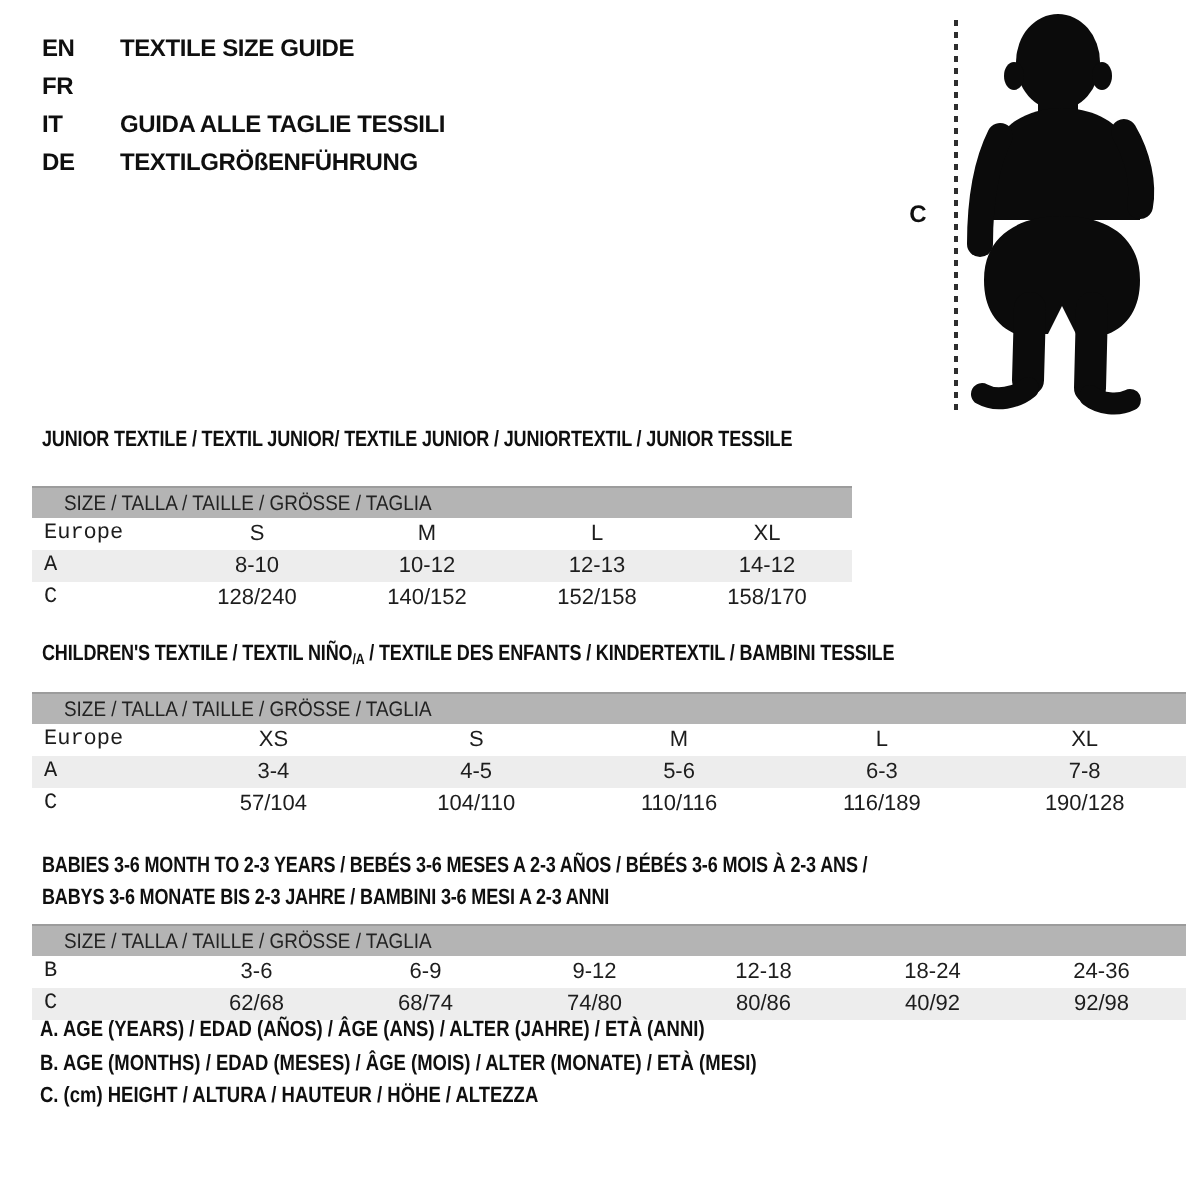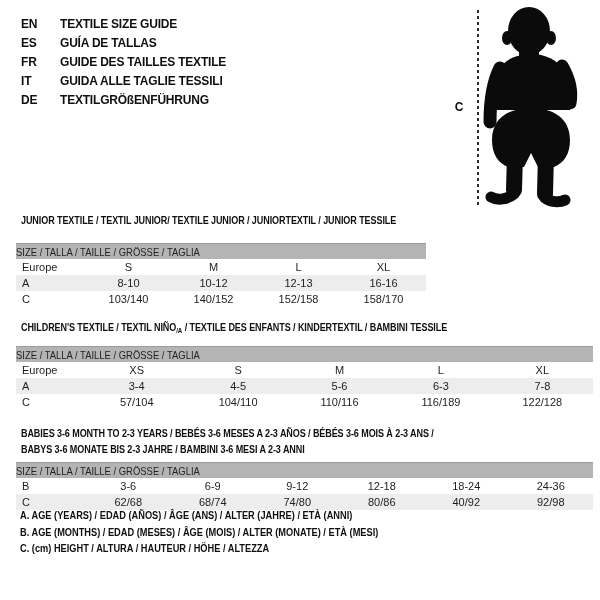--- a/index.html
+++ b/index.html
@@ -21,50 +21,45 @@
   .height-label { position:absolute; left:451px; top:100px; width:16px; text-align:center;
     font-size:12px; font-weight:700; color:#0f0f0f; }
   .silhouette { position:absolute; left:483px; top:4px; width:110px; height:206px; }
 
   
   .tbl-title { position:absolute; font-weight:700; font-size:11px; color:#0f0f0f;
     white-space:nowrap; transform:scaleX(0.82); transform-origin:0 50%; letter-spacing:-0.1px; }
   .tbl-title .subscript { font-size:7.5px; position:relative; bottom:-2px; }
   .size-table { position:absolute; left:16px; }
   .band { height:16px; background:#b4b4b4; border-top:1px solid #9c9c9c;
-    display:flex; align-items:center; padding-left:0; }
+    display:flex; align-items:center; padding-left:16px; }
   .band-text { font-size:10.5px; color:#222; white-space:nowrap;
     transform:scaleX(0.9); transform-origin:0 50%; }
   .trow { display:flex; height:16px; align-items:center; font-size:11px; color:#1d1d1d; }
   .trow.alt { background:#ededed; }
-  .c0 { width:70px; padding-left:6px; }
+  .c0 { width:70px; padding-left:6px;font-family:Liberation Mono, monospace; }
   .c  { flex:1; text-align:center; }
 
   
   .legend { position:absolute; left:20px; top:507px; }
   .legend-line { height:16.5px; line-height:16.5px; font-weight:700; font-size:11px;
     color:#0f0f0f; white-space:nowrap; transform:scaleX(0.84); transform-origin:0 50%; }
 </style>
 </head>
 <body>
 
 <div id="screen">
 
   <div class="lang-list">
     <div class="lang-row">
       <span class="lang-code">EN</span>
       <span class="lang-label">TEXTILE SIZE GUIDE</span>
     </div>
     <div class="lang-row">
-      <span class="lang-code">ES</span>
-      <span class="lang-label">GUÍA DE TALLAS</span>
-    </div>
-    <div class="lang-row">
       <span class="lang-code">FR</span>
-      <span class="lang-label">GUIDE DES TAILLES TEXTILE</span>
     </div>
     <div class="lang-row">
       <span class="lang-code">IT</span>
       <span class="lang-label">GUIDA ALLE TAGLIE TESSILI</span>
     </div>
     <div class="lang-row">
       <span class="lang-code">DE</span>
       <span class="lang-label">TEXTILGRÖßENFÜHRUNG</span>
     </div>
   </div>
@@ -100,25 +95,25 @@
       <div class="c">S</div>
       <div class="c">M</div>
       <div class="c">L</div>
       <div class="c">XL</div>
     </div>
     <div class="trow alt">
       <div class="c0">A</div>
       <div class="c">8-10</div>
       <div class="c">10-12</div>
       <div class="c">12-13</div>
-      <div class="c">16-16</div>
+      <div class="c">14-12</div>
     </div>
     <div class="trow">
       <div class="c0">C</div>
-      <div class="c">103/140</div>
+      <div class="c">128/240</div>
       <div class="c">140/152</div>
       <div class="c">152/158</div>
       <div class="c">158/170</div>
     </div>
   </div>
 
   <div class="tbl-title" style="left:21px; top:321px;">
     <span>CHILDREN'S TEXTILE / TEXTIL NIÑO</span><span class="subscript">/A</span><span> / TEXTILE DES ENFANTS / KINDERTEXTIL / BAMBINI TESSILE</span>
   </div>
   <div class="size-table" style="top:346px; width:577px;">
@@ -140,21 +135,21 @@
       <div class="c">5-6</div>
       <div class="c">6-3</div>
       <div class="c">7-8</div>
     </div>
     <div class="trow">
       <div class="c0">C</div>
       <div class="c">57/104</div>
       <div class="c">104/110</div>
       <div class="c">110/116</div>
       <div class="c">116/189</div>
-      <div class="c">122/128</div>
+      <div class="c">190/128</div>
     </div>
   </div>
 
   <div class="tbl-title" style="left:21px; top:427px;">BABIES 3-6 MONTH TO 2-3 YEARS / BEBÉS 3-6 MESES A 2-3 AÑOS / BÉBÉS 3-6 MOIS À 2-3 ANS /</div>
   <div class="tbl-title" style="left:21px; top:443px;">BABYS 3-6 MONATE BIS 2-3 JAHRE / BAMBINI 3-6 MESI A 2-3 ANNI</div>
   <div class="size-table" style="top:462px; width:577px;">
     <div class="band">
       <span class="band-text">SIZE / TALLA / TAILLE / GRÖSSE / TAGLIA</span>
     </div>
     <div class="trow">

